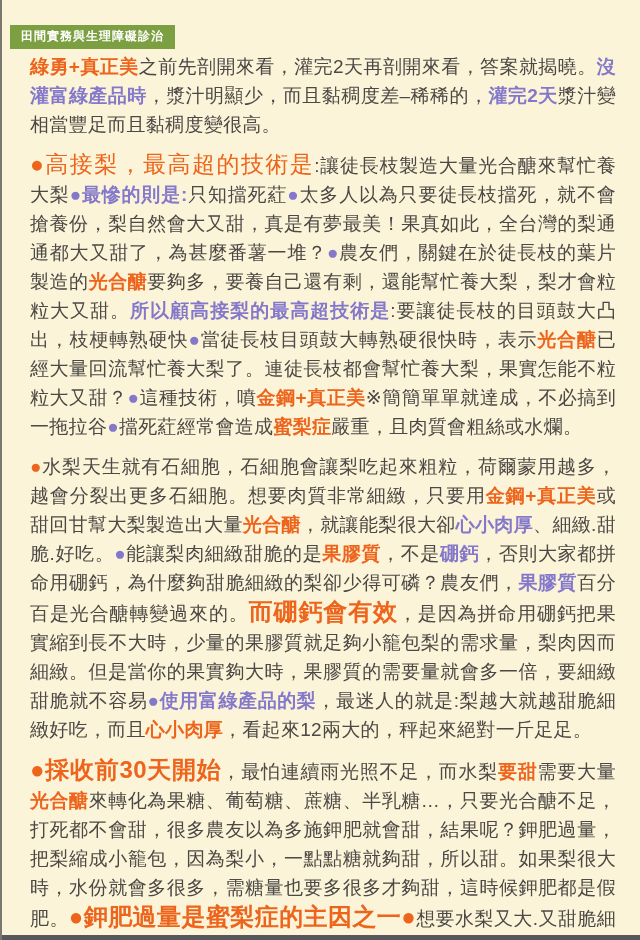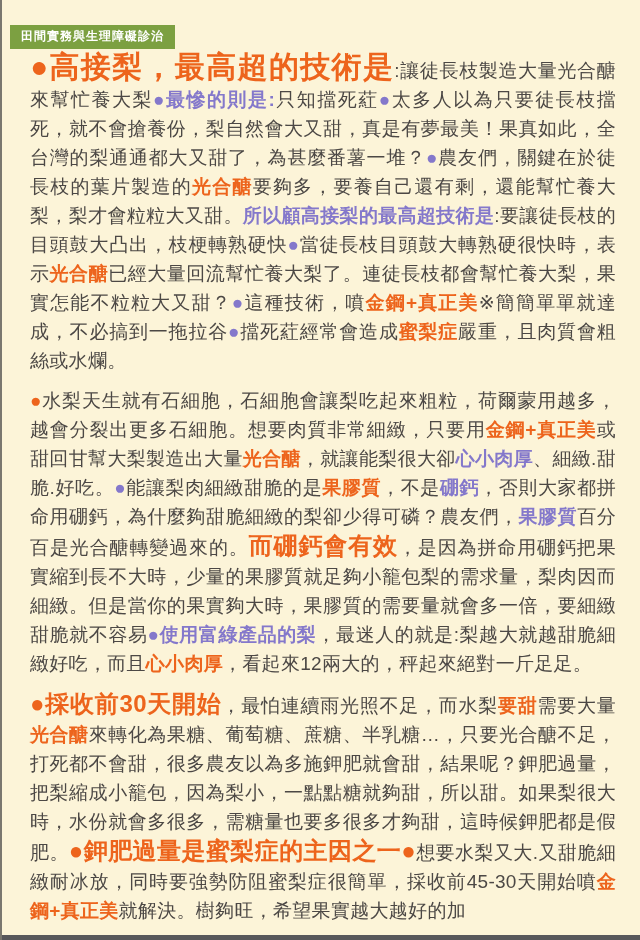--- a/index.html
+++ b/index.html
@@ -44,35 +44,36 @@
     font-size:19px;
     line-height:29px;
     text-align:justify;
     color:var(--dark);
     font-weight:500;
     letter-spacing:0.3px;
   }
   .seg-dark{color:var(--dark);}
   .seg-orange{color:var(--orange);font-weight:700;}
   .seg-purple{color:var(--purple);font-weight:700;}
-  .seg-heading{color:var(--orange);font-weight:700;font-size:30px;letter-spacing:1px;}
+  .seg-heading{color:var(--orange);font-weight:400;font-size:23px;letter-spacing:1px;}
   .seg-orange-strong{color:var(--orange);font-weight:800;font-size:24px;}
   .bottom-bar{
     position:absolute;
     left:0;right:0;bottom:0;
     height:5px;
     background:var(--bottom-bar);
   }
 </style>
 </head>
 <body>
 
 <div class="page">
   <div class="section-tab">田間實務與生理障礙診治</div>
 
   <div class="content">
+      <p class="para"><span class="seg-orange">綠勇+真正美</span><span class="seg-dark">之前先剖開來看，灌完2天再剖開來看，答案就揭曉。</span><span class="seg-purple">沒灌富綠產品時</span><span class="seg-dark">，漿汁明顯少，而且黏稠度差–稀稀的，</span><span class="seg-purple">灌完2天</span><span class="seg-dark">漿汁變相當豐足而且黏稠度變很高。</span></p>
       <p class="para"><span class="seg-heading">●高接梨，最高超的技術是</span><span class="seg-dark">:讓徒長枝製造大量光合醣來幫忙養大梨</span><span class="seg-purple">●最慘的則是:</span><span class="seg-dark">只知擋死葒</span><span class="seg-purple">●</span><span class="seg-dark">太多人以為只要徒長枝擋死，就不會搶養份，梨自然會大又甜，真是有夢最美！果真如此，全台灣的梨通通都大又甜了，為甚麼番薯一堆？</span><span class="seg-purple">●</span><span class="seg-dark">農友們，關鍵在於徒長枝的葉片製造的</span><span class="seg-orange">光合醣</span><span class="seg-dark">要夠多，要養自己還有剩，還能幫忙養大梨，梨才會粒粒大又甜。</span><span class="seg-purple">所以顧高接梨的最高超技術是</span><span class="seg-dark">:要讓徒長枝的目頭鼓大凸出，枝梗轉熟硬快</span><span class="seg-purple">●</span><span class="seg-dark">當徒長枝目頭鼓大轉熟硬很快時，表示</span><span class="seg-orange">光合醣</span><span class="seg-dark">已經大量回流幫忙養大梨了。連徒長枝都會幫忙養大梨，果實怎能不粒粒大又甜？</span><span class="seg-purple">●</span><span class="seg-dark">這種技術，噴</span><span class="seg-orange">金鋼+真正美</span><span class="seg-dark">※簡簡單單就達成，不必搞到一拖拉谷</span><span class="seg-purple">●</span><span class="seg-dark">擋死葒經常會造成</span><span class="seg-orange">蜜梨症</span><span class="seg-dark">嚴重，且肉質會粗絲或水爛。</span></p>
       <p class="para"><span class="seg-orange">●</span><span class="seg-dark">水梨天生就有石細胞，石細胞會讓梨吃起來粗粒，荷爾蒙用越多，越會分裂出更多石細胞。想要肉質非常細緻，只要用</span><span class="seg-orange">金鋼+真正美</span><span class="seg-dark">或甜回甘幫大梨製造出大量</span><span class="seg-orange">光合醣</span><span class="seg-dark">，就讓能梨很大卻</span><span class="seg-purple">心小肉厚</span><span class="seg-dark">、細緻.甜脆.好吃。</span><span class="seg-purple">●</span><span class="seg-dark">能讓梨肉細緻甜脆的是</span><span class="seg-orange">果膠質</span><span class="seg-dark">，不是</span><span class="seg-purple">硼鈣</span><span class="seg-dark">，否則大家都拼命用硼鈣，為什麼夠甜脆細緻的梨卻少得可磷？農友們，</span><span class="seg-purple">果膠質</span><span class="seg-dark">百分百是光合醣轉變過來的。</span><span class="seg-orange-strong">而硼鈣會有效</span><span class="seg-dark">，是因為拼命用硼鈣把果實縮到長不大時，少量的果膠質就足夠小籠包梨的需求量，梨肉因而細緻。但是當你的果實夠大時，果膠質的需要量就會多一倍，要細緻甜脆就不容易</span><span class="seg-purple">●使用富綠產品的梨</span><span class="seg-dark">，最迷人的就是:梨越大就越甜脆細緻好吃，而且</span><span class="seg-orange">心小肉厚</span><span class="seg-dark">，看起來12兩大的，秤起來絕對一斤足足。</span></p>
       <p class="para"><span class="seg-orange-strong">●採收前30天開始</span><span class="seg-dark">，最怕連續雨光照不足，而水梨</span><span class="seg-orange">要甜</span><span class="seg-dark">需要大量</span><span class="seg-orange">光合醣</span><span class="seg-dark">來轉化為果糖、葡萄糖、蔗糖、半乳糖…，只要光合醣不足，打死都不會甜，很多農友以為多施鉀肥就會甜，結果呢？鉀肥過量，把梨縮成小籠包，因為梨小，一點點糖就夠甜，所以甜。如果梨很大時，水份就會多很多，需糖量也要多很多才夠甜，這時候鉀肥都是假肥。</span><span class="seg-orange-strong">●鉀肥過量是蜜梨症的主因之一●</span><span class="seg-dark">想要水梨又大.又甜脆細緻耐冰放，同時要強勢防阻蜜梨症很簡單，採收前45-30天開始噴</span><span class="seg-orange">金鋼+真正美</span><span class="seg-dark">就解決。樹夠旺，希望果實越大越好的加</span></p>
     </div>
 
   <div class="bottom-bar"></div>
 </div>
 
 </body></html>

